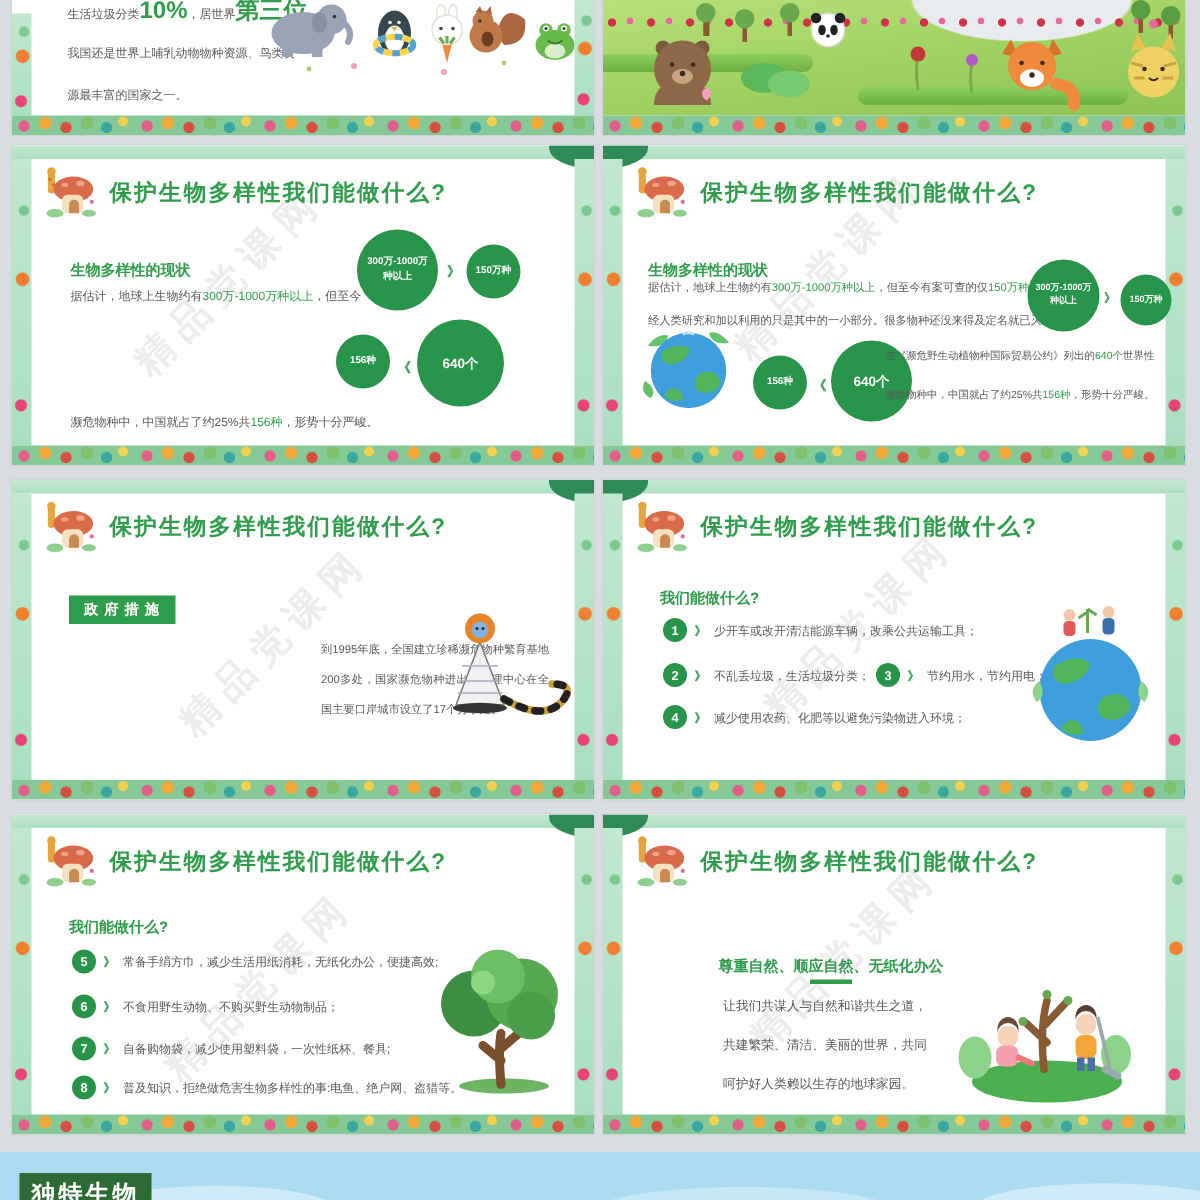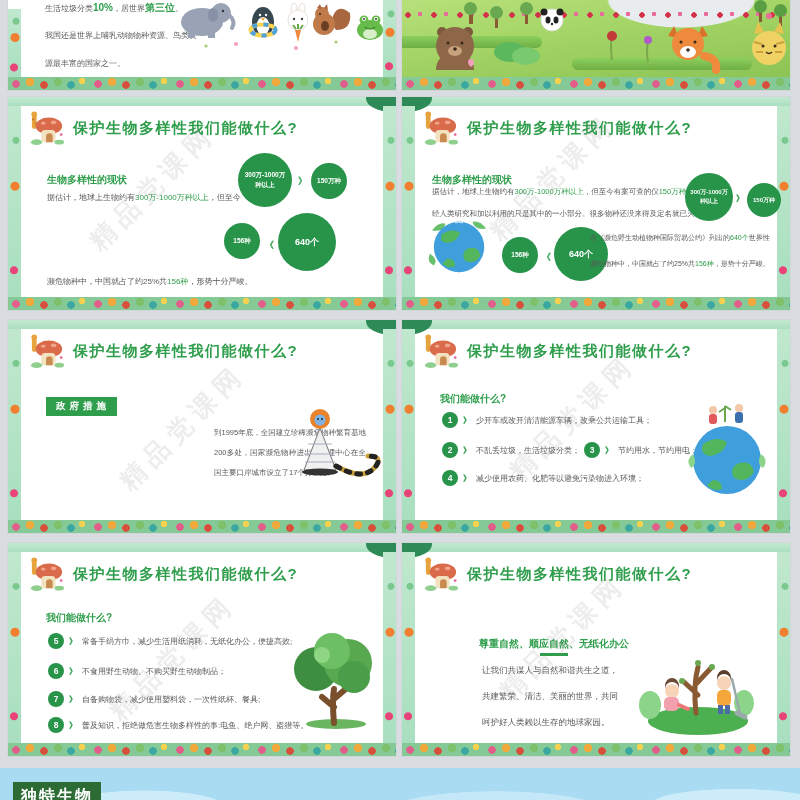--- a/index.html
+++ b/index.html
@@ -35,21 +35,21 @@
   .corner.tl{left:0;border-radius:0 0 90% 10%;}
   .corner.tr{right:0;border-radius:0 0 10% 90%;}
 
   .stitle{position:absolute;left:20px;top:12px;height:38px;display:flex;align-items:center;gap:7px;}
   .ticon{width:38px;height:34px;flex:0 0 auto;}
   .ttext{font-size:15px;font-weight:bold;color:var(--green);letter-spacing:1.5px;white-space:nowrap;}
 
   .sheading{position:absolute;font-size:10px;font-weight:bold;color:var(--green);white-space:nowrap;}
   .bodyline{position:absolute;font-size:8px;color:var(--txt);white-space:nowrap;line-height:21px;}
   .bodyline .hl{color:var(--green);}
-  .bodyline .big{font-size:10px;font-weight:bold;}
+  .bodyline .big{font-size:16px;font-weight:bold;}
   .para{position:absolute;font-size:7.5px;color:var(--txt);line-height:20px;text-align:justify;}
 
   .circ{position:absolute;border-radius:50%;background:var(--green-d);color:#fff;display:flex;align-items:center;justify-content:center;text-align:center;font-weight:bold;}
   .sep{position:absolute;color:var(--green);font-weight:bold;font-size:9px;}
 
   .badge{position:absolute;background:var(--green);color:#fff;font-size:9.5px;font-weight:bold;letter-spacing:4px;padding:3px 7px 3px 10px;}
 
   .li{position:absolute;display:flex;align-items:center;gap:5px;}
   .li .num{width:16px;height:16px;border-radius:50%;background:var(--green-d);color:#fff;font-size:8.5px;font-weight:bold;display:flex;align-items:center;justify-content:center;flex:0 0 auto;}
   .li .arr{color:var(--green);font-size:8px;font-weight:bold;}

